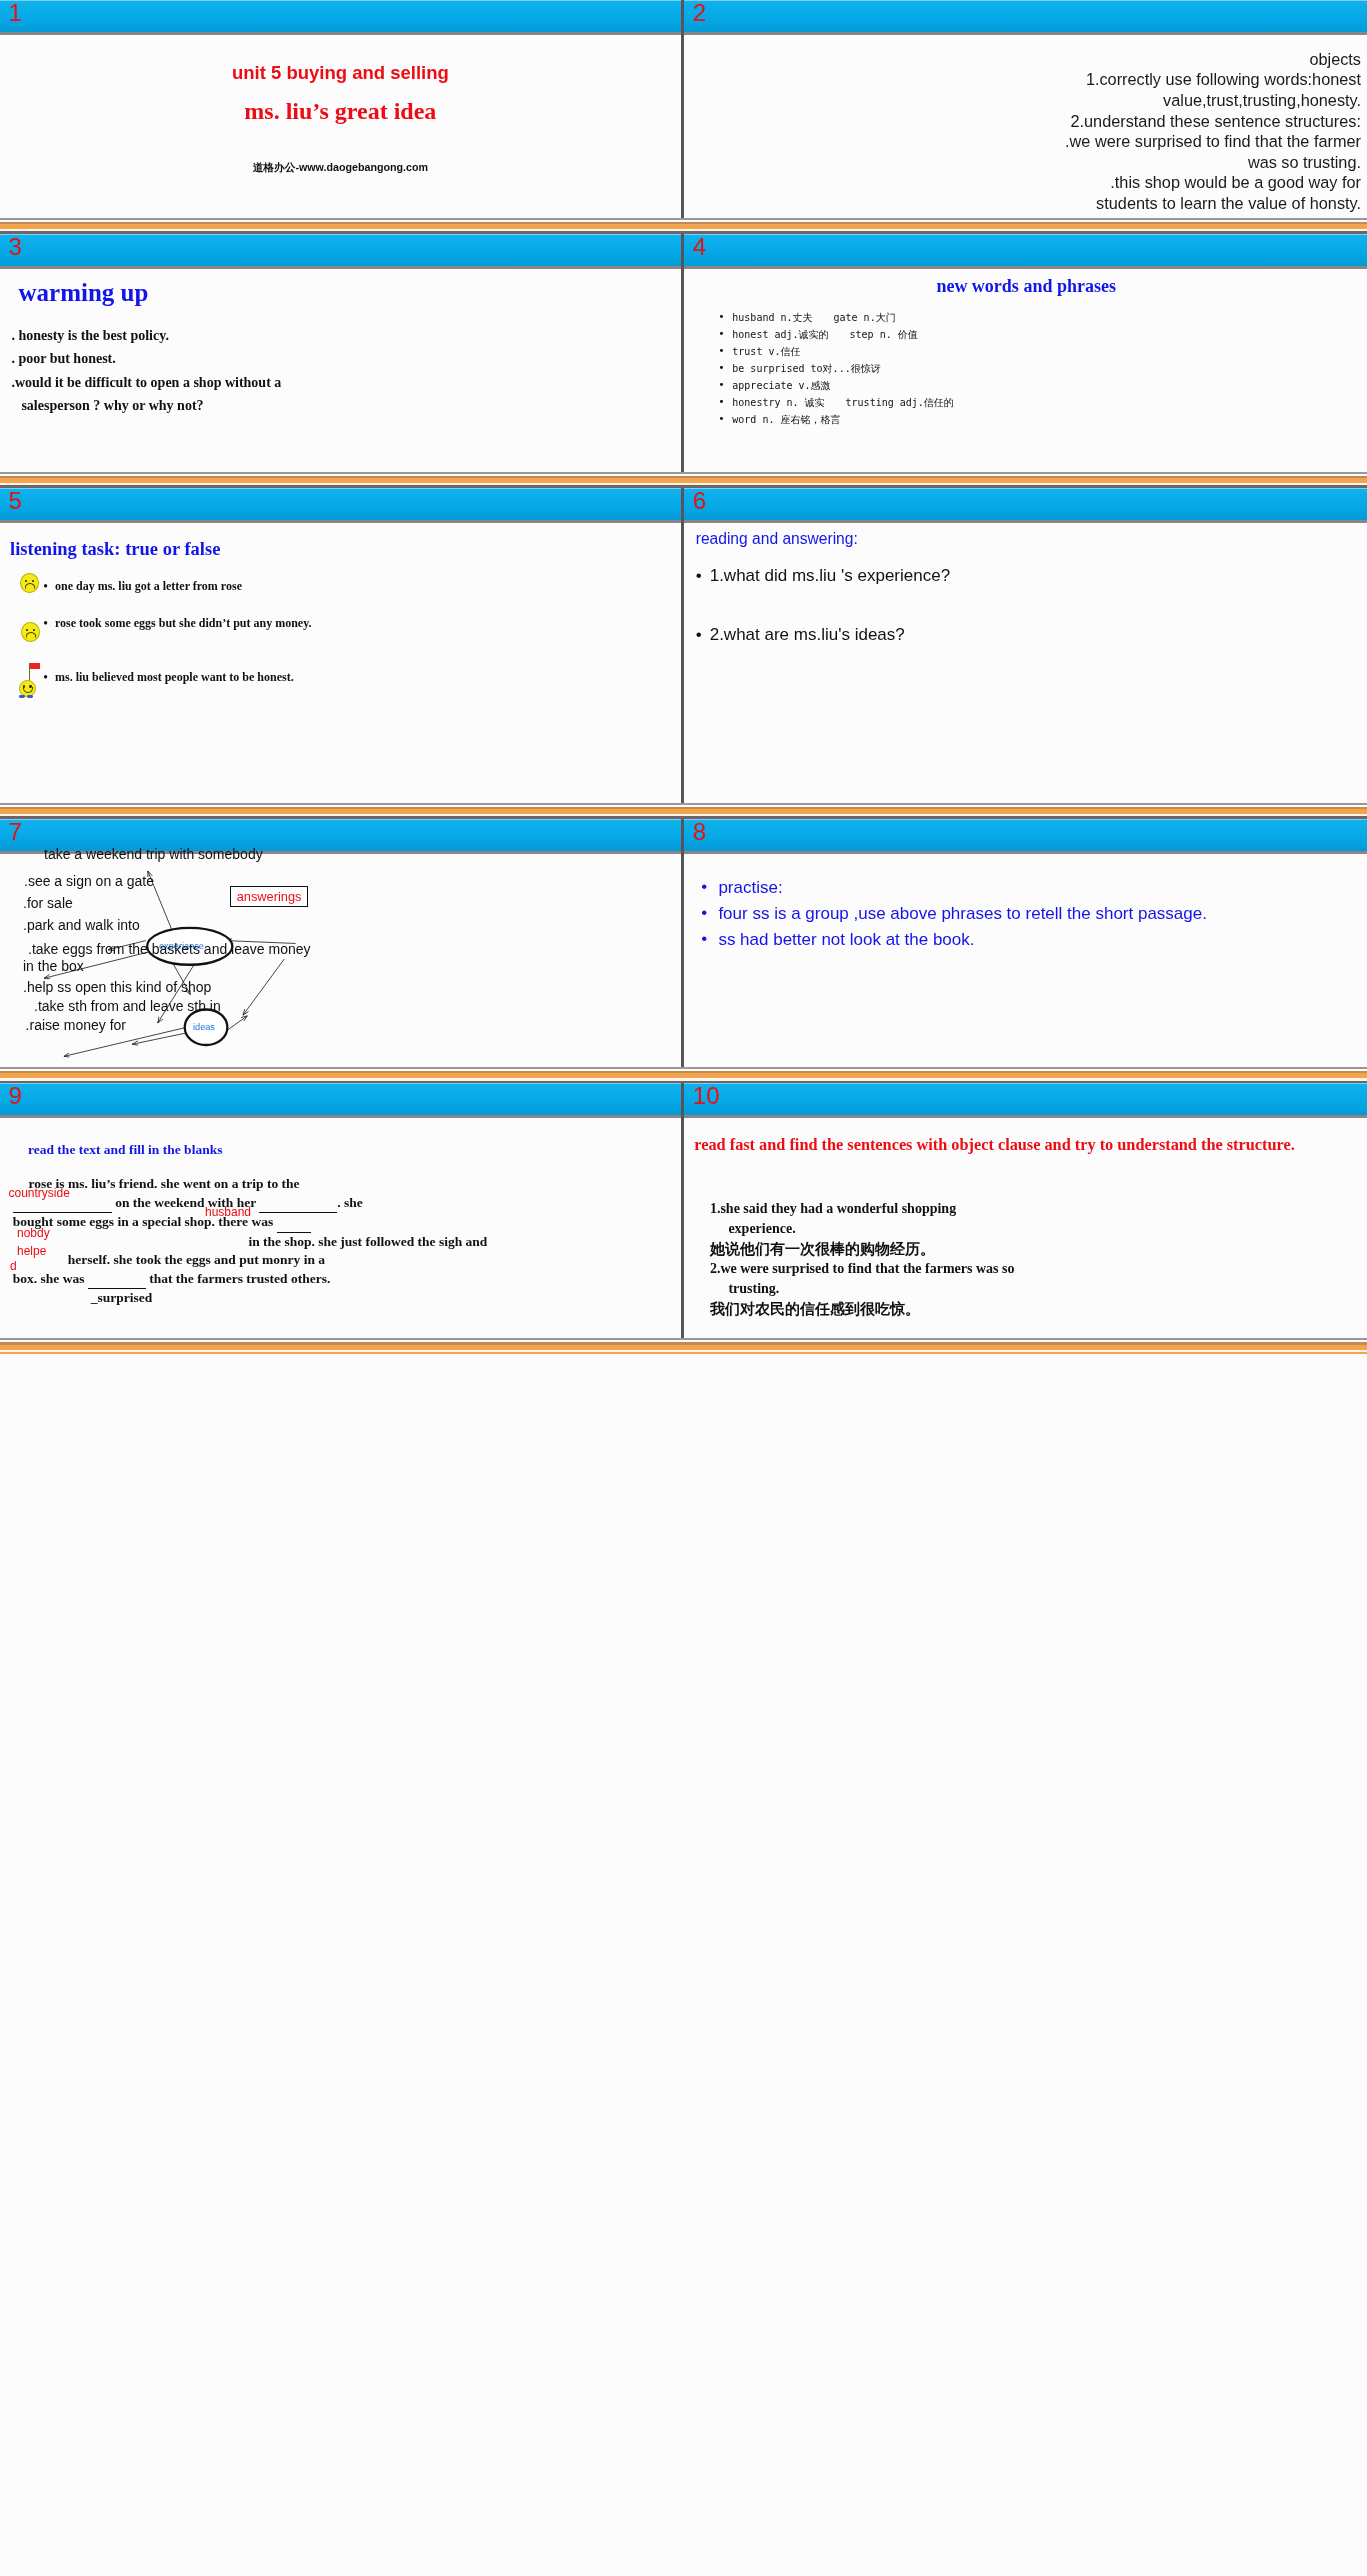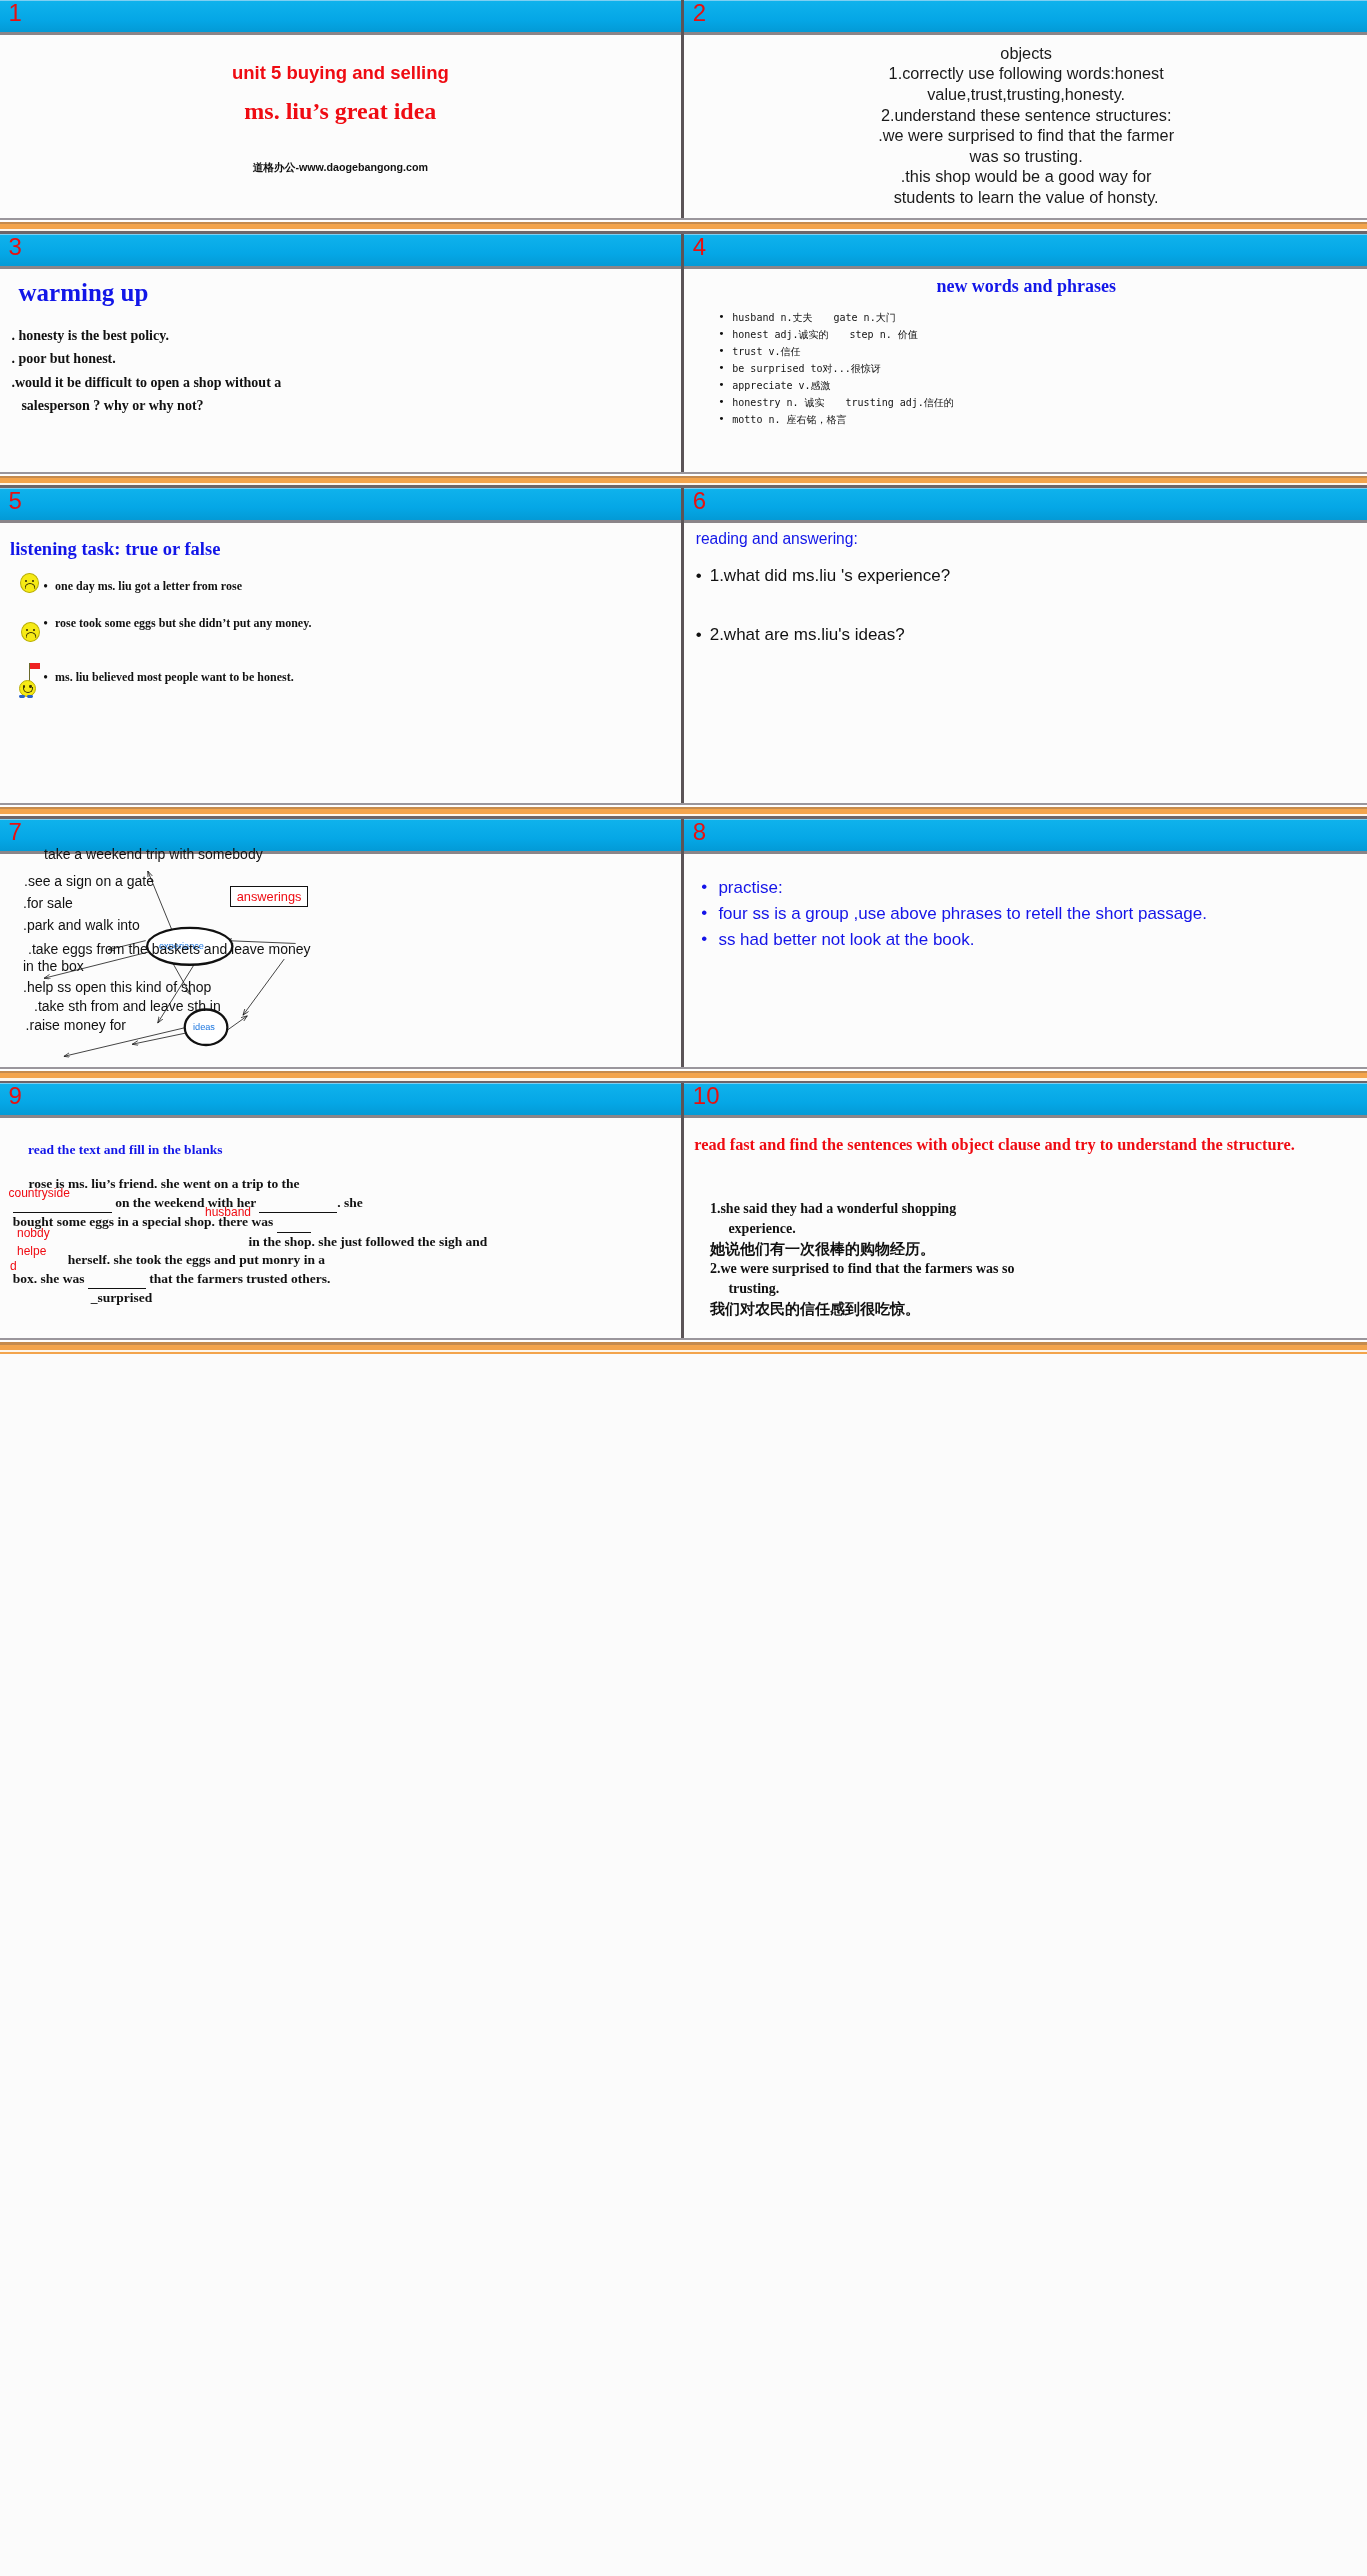--- a/index.html
+++ b/index.html
@@ -54,21 +54,21 @@
     font-family:"Liberation Serif", serif;
   }
   .s1-watermark{
     position:absolute;top:126px;left:0;right:0;text-align:center;
     color:#111;font-weight:bold;font-size:10.7px;
   }
 
   
   .s2body{height:183px;}
   .s2-lines{
-    position:absolute;top:8px;left:7px;right:7px;text-align:center;
+    position:absolute;top:14px;left:7px;right:7px;text-align:right;
     font-size:16.3px;line-height:20.6px;color:#1a1a1a;
   }
 
   
   .s3body{height:203px;}
   .s3-title{
     position:absolute;top:10px;left:18.5px;color:#1216e8;font-weight:bold;
     font-size:25px;font-family:"Liberation Serif", serif;
   }
   .s3-list{position:absolute;top:55px;left:11.4px;right:7px;
@@ -223,21 +223,21 @@
       <div class="body s4body">
         <div class="s4-title">new words and phrases</div>
         <div class="s4-list">
           <ul>
             <li><span>husband n.丈夫</span><span class="gap"></span><span>gate n.大门</span></li>
             <li><span>honest adj.诚实的</span><span class="gap"></span><span>step  n. 价值</span></li>
             <li><span>trust v.信任</span></li>
             <li><span>be surprised to对...很惊讶</span></li>
             <li><span>appreciate v.感激</span></li>
             <li><span>honestry  n. 诚实</span><span class="gap"></span><span>trusting adj.信任的</span></li>
-            <li><span>motto n. 座右铭，格言</span></li>
+            <li><span>word n. 座右铭，格言</span></li>
           </ul>
         </div>
       </div>
     </div>
   </div>
   <div class="strip">
     <div class="s1"></div>
       <div class="s2"></div>
       <div class="s3"></div>
     <div class="s4"></div>

